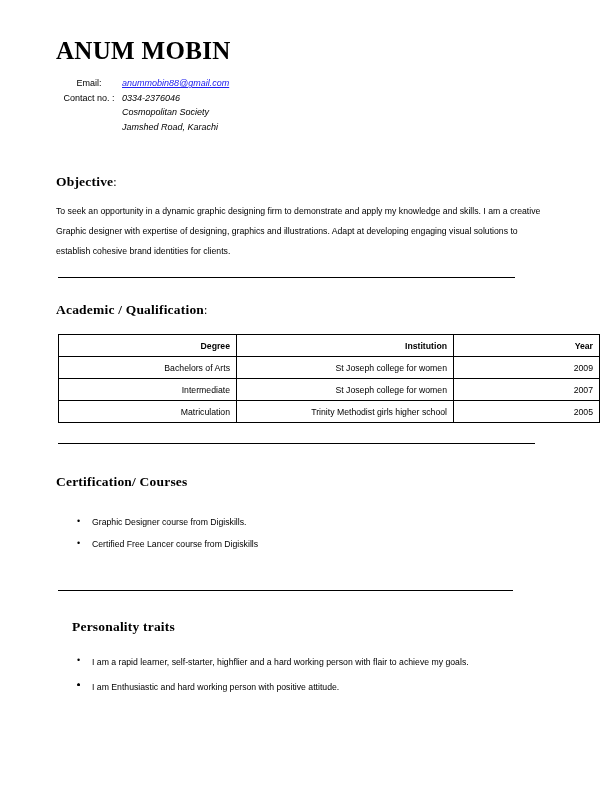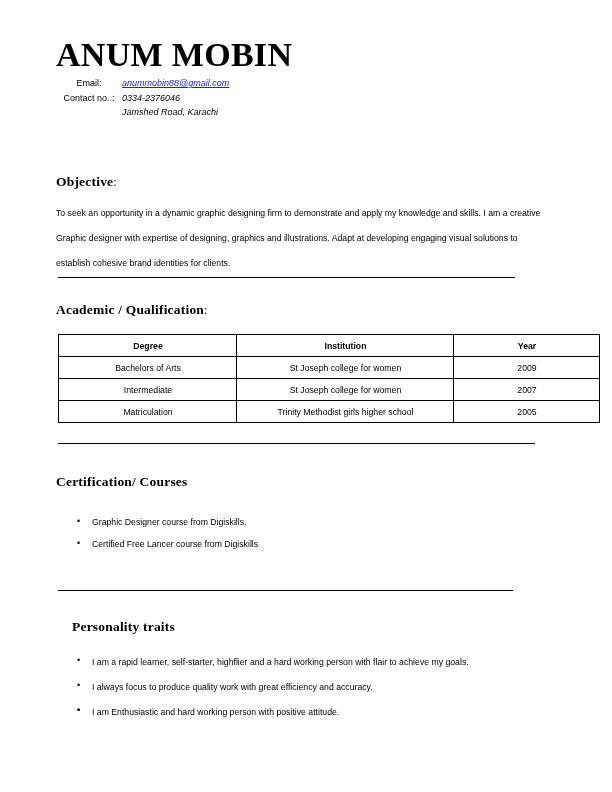--- a/index.html
+++ b/index.html
@@ -22,21 +22,21 @@
     box-sizing: border-box;
   }
 
   
   .name {
     position: absolute;
     left: 56px;
     top: 38px;
     font-family: "Liberation Serif", serif;
     font-weight: bold;
-    font-size: 34px;
+    font-size: 25px;
     letter-spacing: 0.3px;
     line-height: 1;
     white-space: nowrap;
   }
 
   .contact {
     position: absolute;
     left: 56px;
     top: 76px;
     font-size: 9px;
@@ -83,39 +83,39 @@
     border-top: 1.3px solid #000000;
   }
 
   
   .objective-text {
     position: absolute;
     left: 56px;
     top: 201px;
     width: 487px;
     font-size: 8.7px;
-    line-height: 25px;
+    line-height: 20px;
     text-align: left;
   }
 
   
   .edu-table {
     position: absolute;
     left: 58px;
     top: 334px;
     width: 499px;
     border-collapse: collapse;
     font-size: 8.7px;
     table-layout: fixed;
   }
   .edu-table th,
   .edu-table td {
     border: 1px solid #000000;
     padding: 5px 6px 5px 7px;
-    text-align: center;
+    text-align: right;
     vertical-align: middle;
     height: 11px;
     font-weight: normal;
     white-space: nowrap;
     overflow: hidden;
   }
   .edu-table th {
     font-weight: bold;
   }
   .col-degree      { width: 164px; }
@@ -159,20 +159,24 @@
     <div class="contact-row">
       <span class="contact-label">Email:</span>
       <a class="contact-value email-link" href="#">anummobin88@gmail.com</a>
     </div>
     <div class="contact-row">
       <span class="contact-label">Contact no. :</span>
       <span class="contact-value">0334-2376046</span>
     </div>
     <div class="contact-row">
       <span class="contact-label"></span>
+      <span class="contact-value">Cosmopolitan Society</span>
+    </div>
+    <div class="contact-row">
+      <span class="contact-label"></span>
       <span class="contact-value">Jamshed Road, Karachi</span>
     </div>
   </div>
 
   <div class="heading" style="left:56px; top:175px;"><span>Objective</span><span class="colon">:</span></div>
 
   <div class="objective-text">To seek an opportunity in a dynamic graphic designing firm to demonstrate and apply my knowledge and skills. I am a creative Graphic designer with expertise of designing, graphics and illustrations. Adapt at developing engaging visual solutions to establish cohesive brand identities for clients.</div>
 
   <div class="rule" style="left:58px; top:277px; width:457px;"></div>
 
@@ -213,18 +217,18 @@
     <li><span class="dot">•</span><span>Graphic Designer course from Digiskills.</span></li>
     <li><span class="dot">•</span><span>Certified Free Lancer course from Digiskills</span></li>
   </ul>
 
   <div class="rule" style="left:58px; top:590px; width:455px;"></div>
 
   <div class="heading" style="left:56px; top:620px;margin-left:16px;"><span>Personality traits</span></div>
 
   <ul class="bullets" id="traits-bullets">
     <li><span class="dot">•</span><span>I am a rapid learner, self-starter, highflier and a hard working person with flair to achieve my goals.</span></li>
-    <li><span class="dot">•</span><span>I always focus to produce quality work with great efficiency and accuracy.</span></li>
+    <li><span class="dot">•</span></li>
     <li><span class="dot">•</span></li>
     <li><span class="dot">•</span><span>I am Enthusiastic and hard working person with positive attitude.</span></li>
   </ul>
 
 </div>
 
 </body></html>

